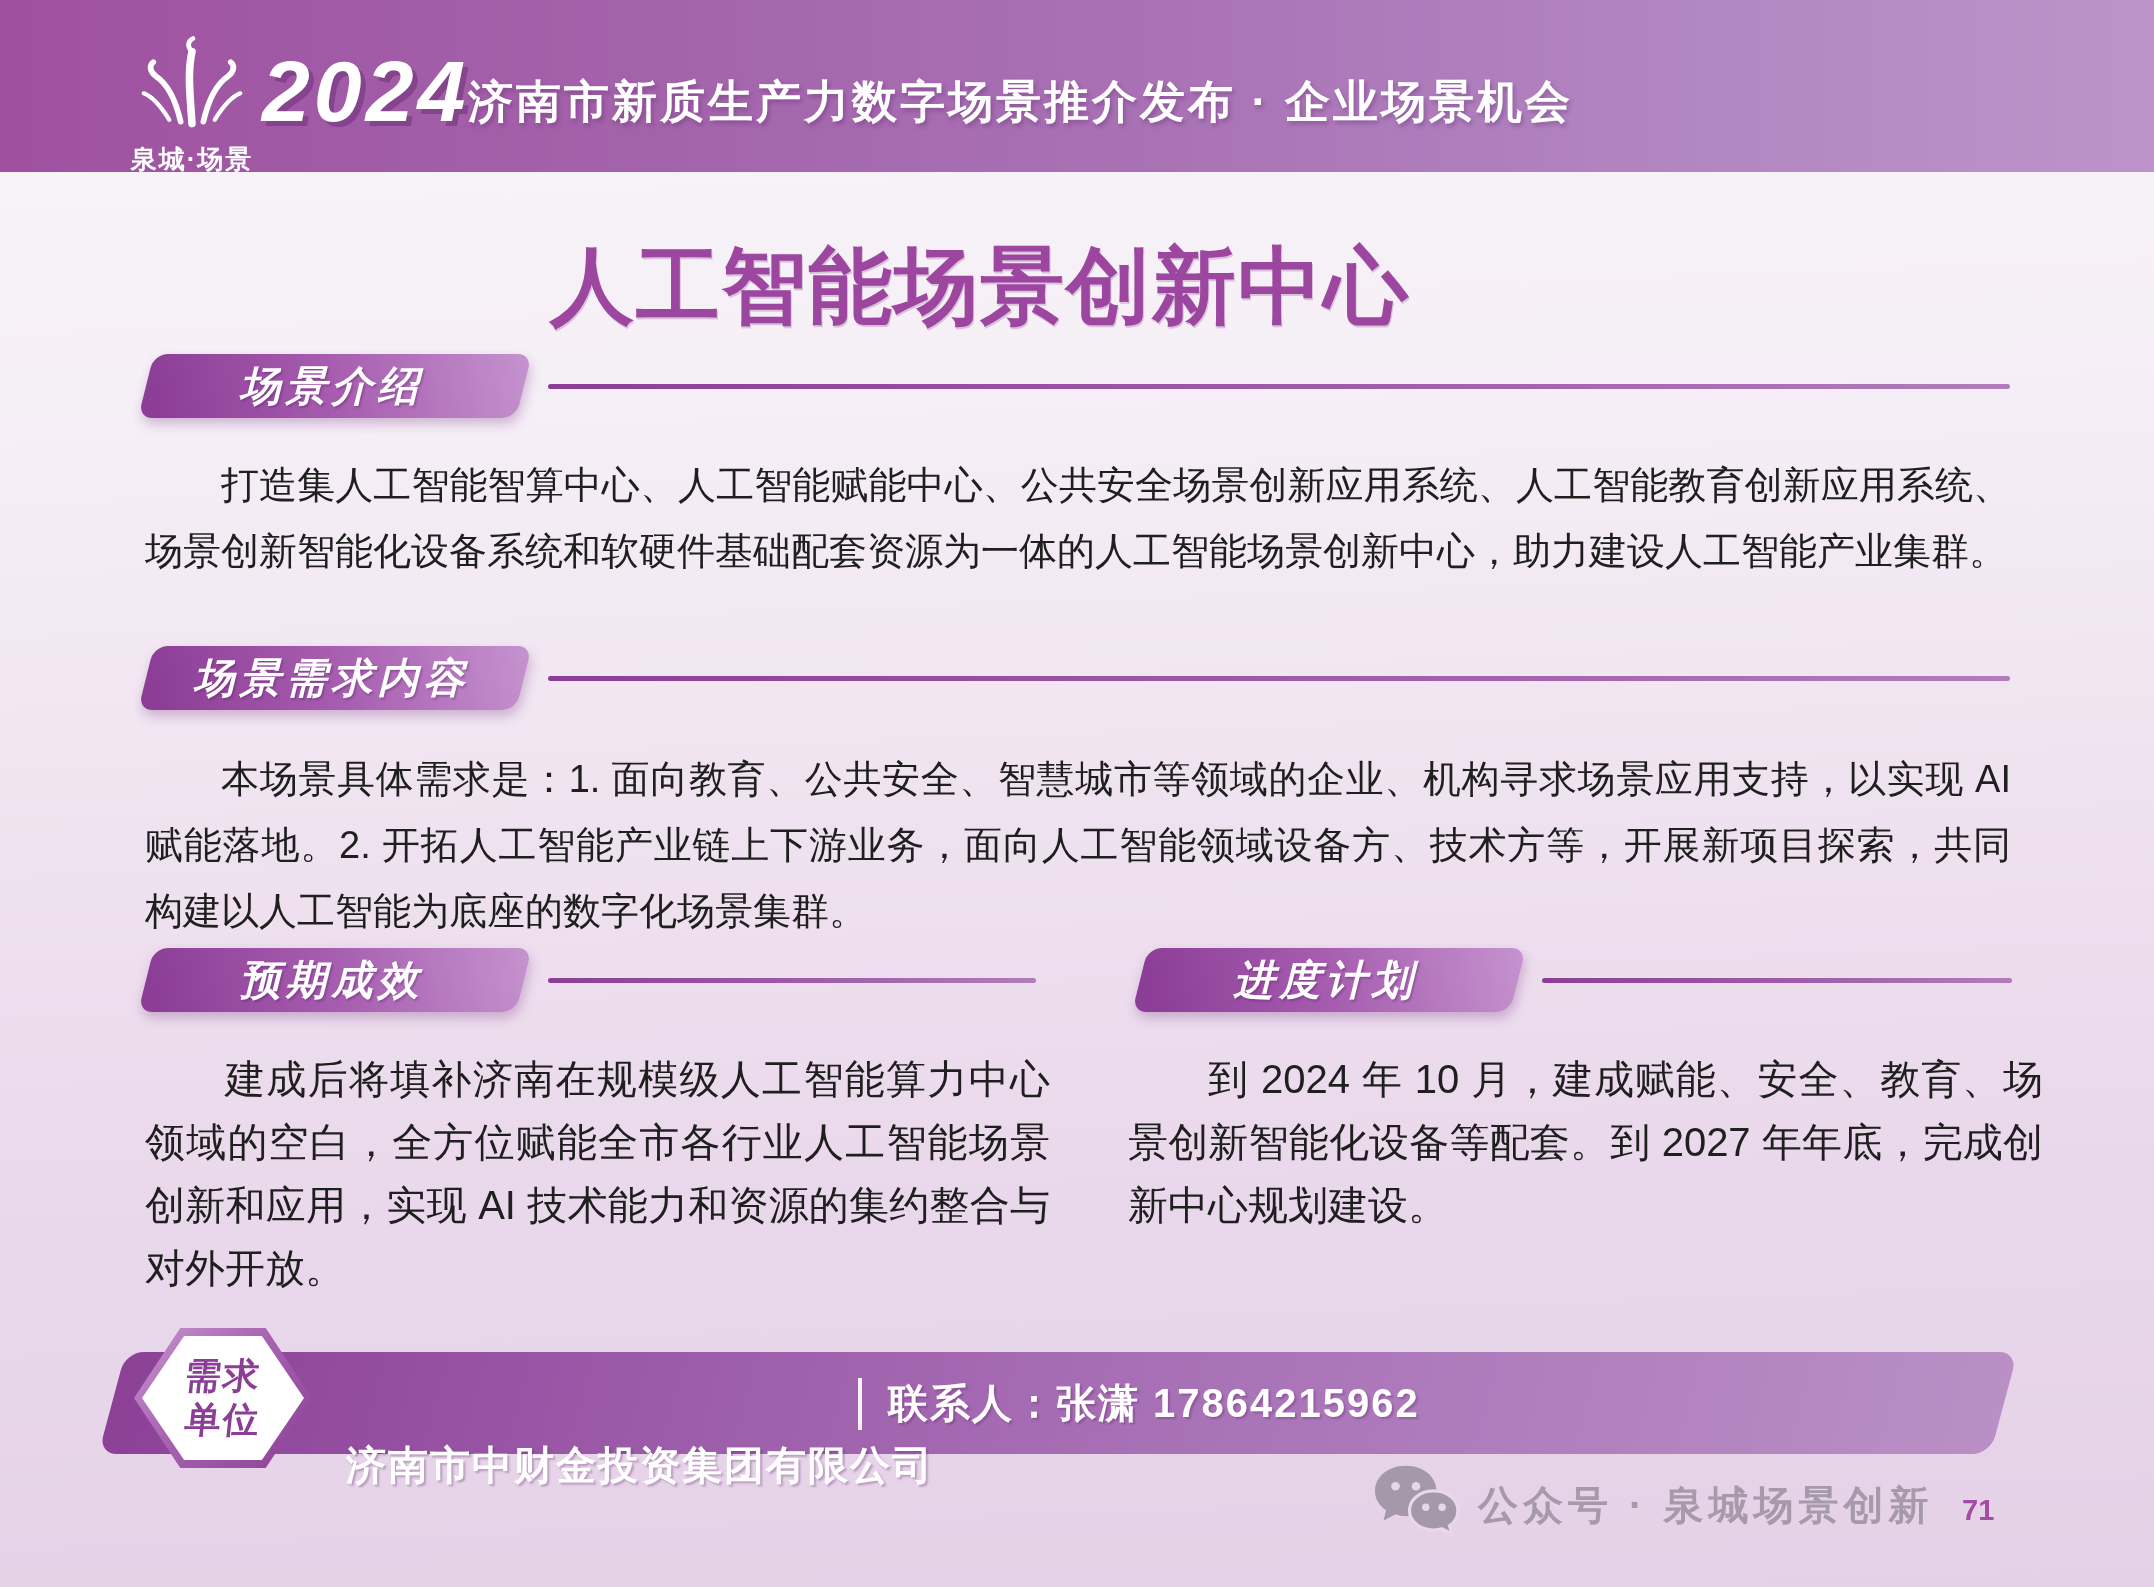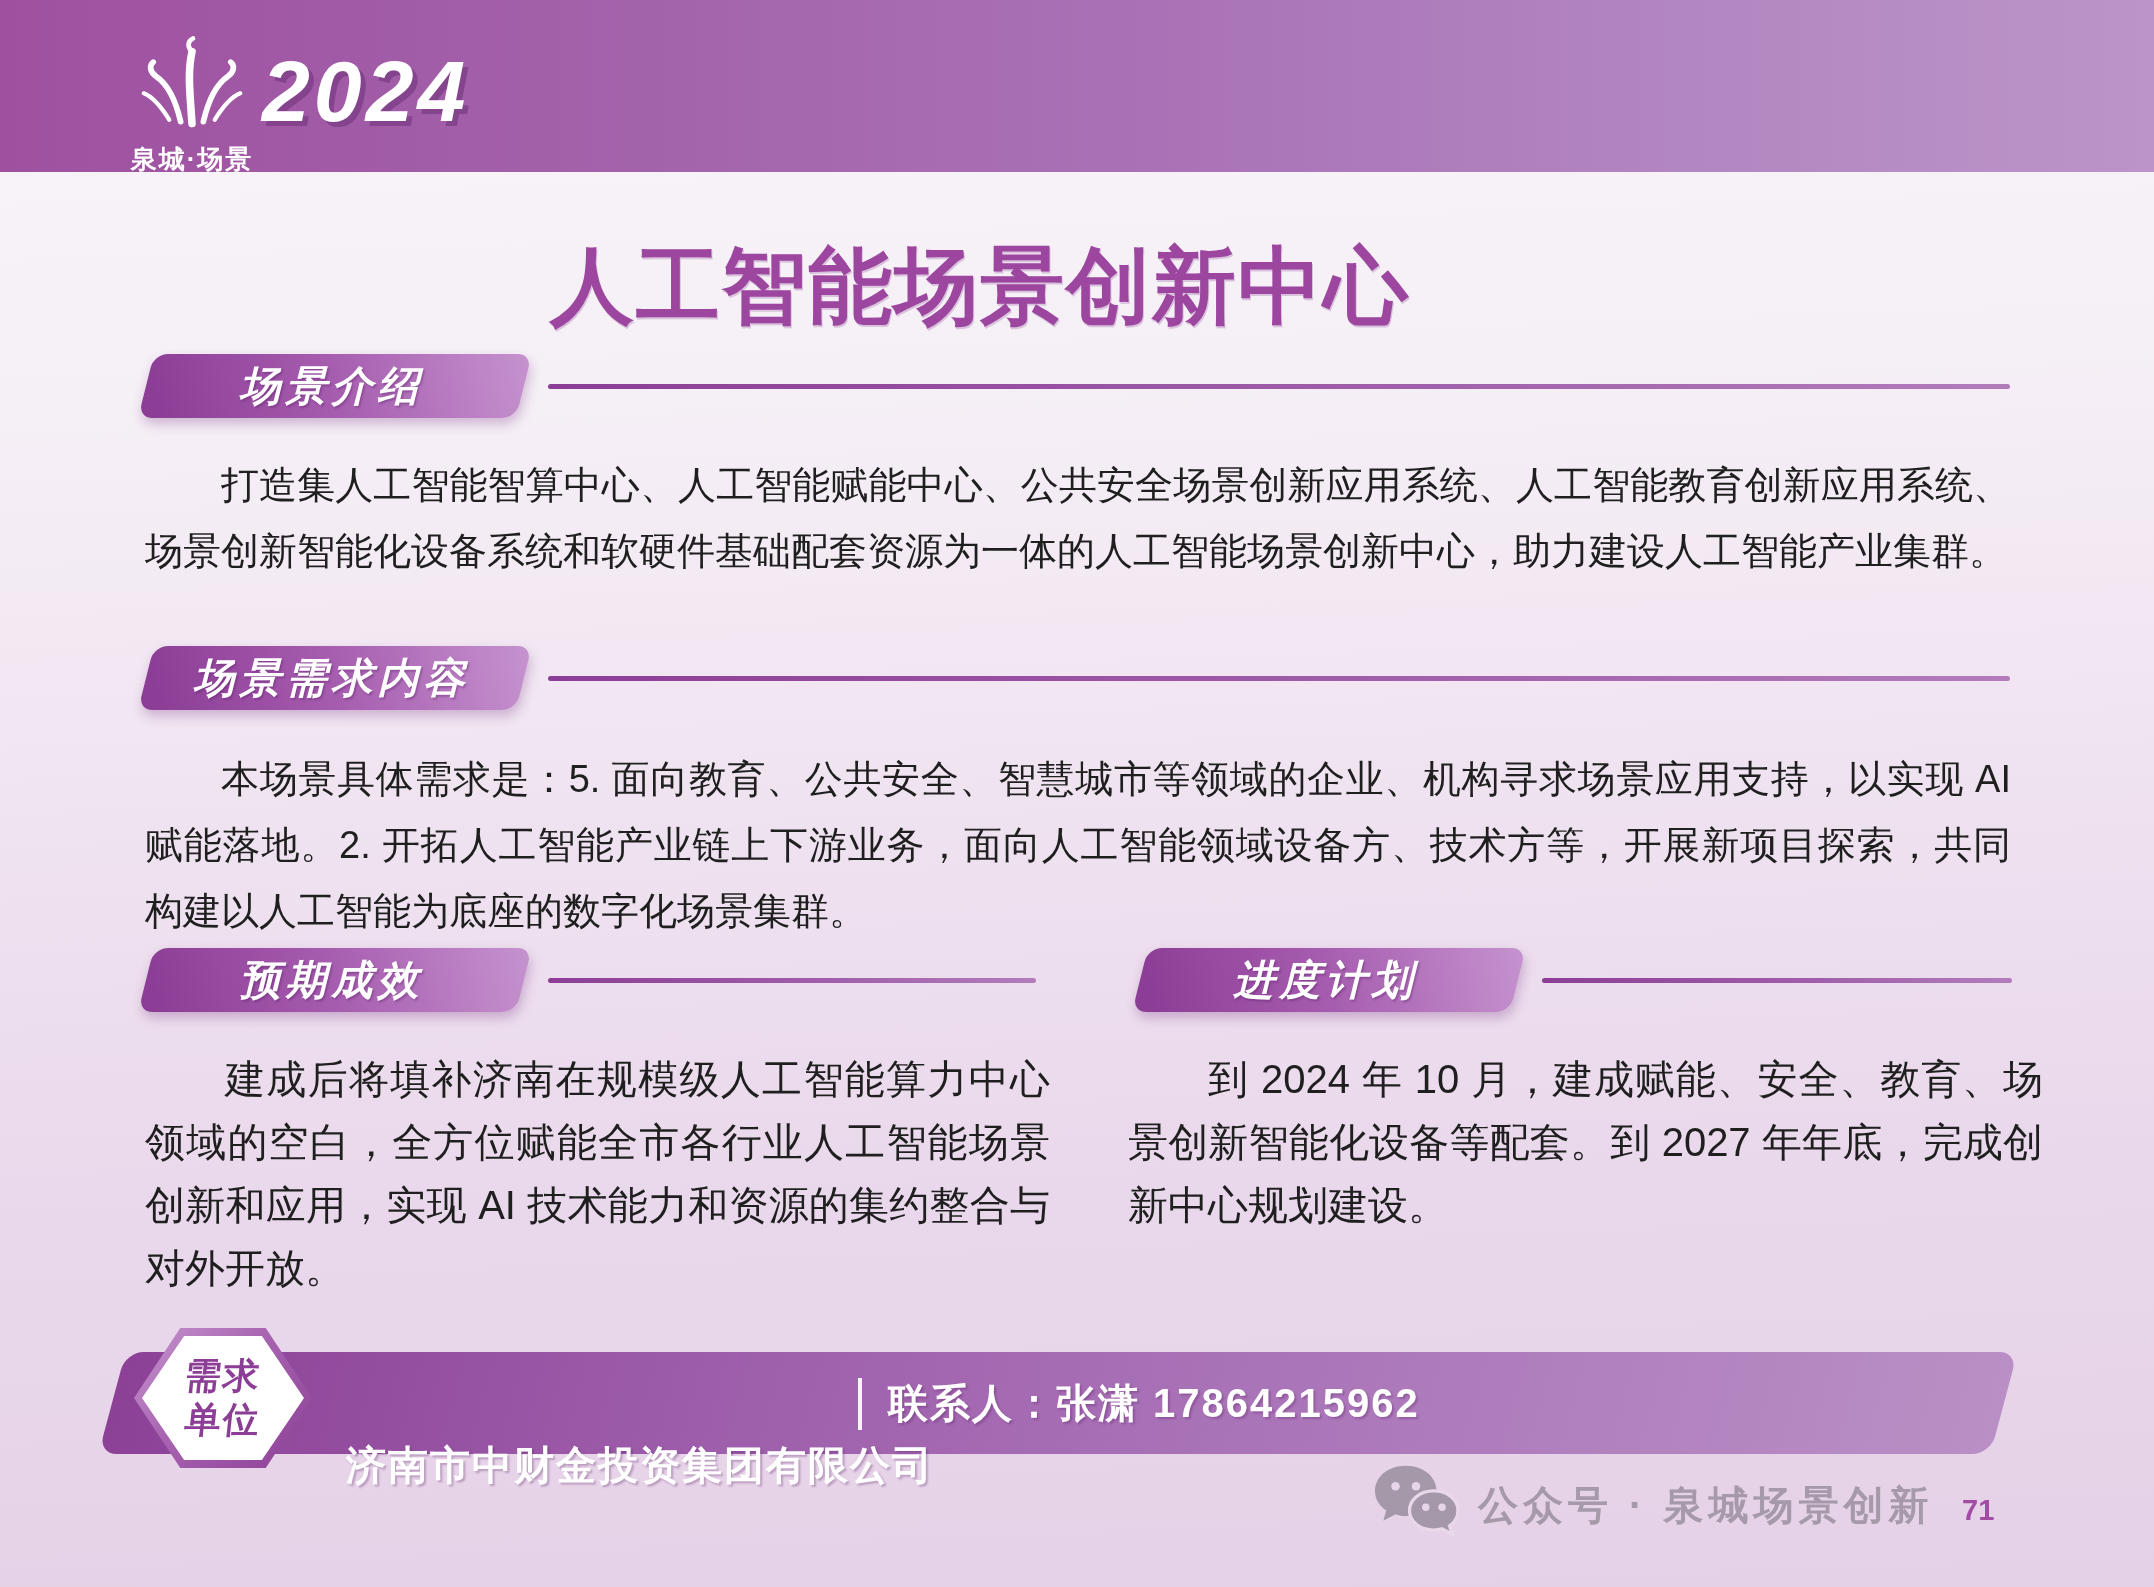--- a/index.html
+++ b/index.html
@@ -111,39 +111,40 @@
           <path d="M55 16 C50 11 50 5 56 2" stroke-width="5"></path>
           <path d="M43 90 C37 64 29 50 17 42 C11 38 9 31 14 27" stroke-width="6"></path>
           <path d="M67 90 C73 64 81 50 93 42 C99 38 101 31 96 27" stroke-width="6"></path>
           <path d="M31 88 C21 72 12 63 4 60" stroke-width="4.5"></path>
           <path d="M79 88 C89 72 98 63 106 60" stroke-width="4.5"></path>
         </svg>
       </span>
       <span class="logo-text">泉城·场景</span>
     </div>
     <div class="year">2024</div>
+    <div class="header-title">济南市新质生产力数字场景推介发布 · 企业场景机会</div>
   </div>
 
   <div class="page-title">人工智能场景创新中心</div>
 
   <div class="sec" style="left:146px;top:354px;width:1870px;">
     <div class="sec-badge">
       <span class="sec-badge-label">场景介绍</span>
     </div>
     <div class="sec-rule" style="left:402px;width:1462px;"></div>
   </div>
   <div class="para" style="left:145px;top:452px;width:1866px;">打造集人工智能智算中心、人工智能赋能中心、公共安全场景创新应用系统、人工智能教育创新应用系统、场景创新智能化设备系统和软硬件基础配套资源为一体的人工智能场景创新中心，助力建设人工智能产业集群。</div>
 
   <div class="sec" style="left:146px;top:646px;width:1870px;">
     <div class="sec-badge">
       <span class="sec-badge-label">场景需求内容</span>
     </div>
     <div class="sec-rule" style="left:402px;width:1462px;"></div>
   </div>
-  <div class="para" style="left:145px;top:746px;width:1866px;">本场景具体需求是：5. 面向教育、公共安全、智慧城市等领域的企业、机构寻求场景应用支持，以实现 AI 赋能落地。2. 开拓人工智能产业链上下游业务，面向人工智能领域设备方、技术方等，开展新项目探索，共同构建以人工智能为底座的数字化场景集群。</div>
+  <div class="para" style="left:145px;top:746px;width:1866px;">本场景具体需求是：1. 面向教育、公共安全、智慧城市等领域的企业、机构寻求场景应用支持，以实现 AI 赋能落地。2. 开拓人工智能产业链上下游业务，面向人工智能领域设备方、技术方等，开展新项目探索，共同构建以人工智能为底座的数字化场景集群。</div>
 
   <div class="sec" style="left:146px;top:948px;width:890px;">
     <div class="sec-badge">
       <span class="sec-badge-label">预期成效</span>
     </div>
     <div class="sec-rule" style="left:402px;width:488px;"></div>
   </div>
   <div class="para para-col" style="left:145px;top:1048px;width:905px;">建成后将填补济南在规模级人工智能算力中心领域的空白，全方位赋能全市各行业人工智能场景创新和应用，实现 AI 技术能力和资源的集约整合与对外开放。</div>
 
   <div class="sec" style="left:1130px;top:948px;width:882px;">

